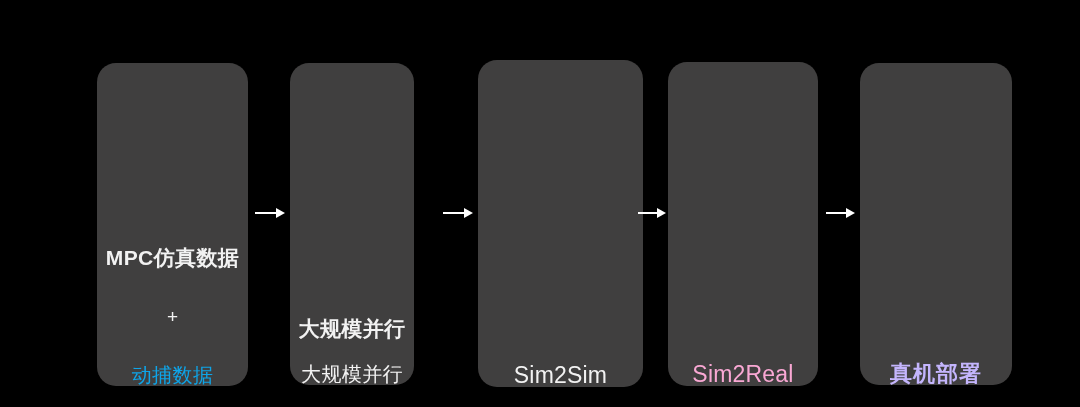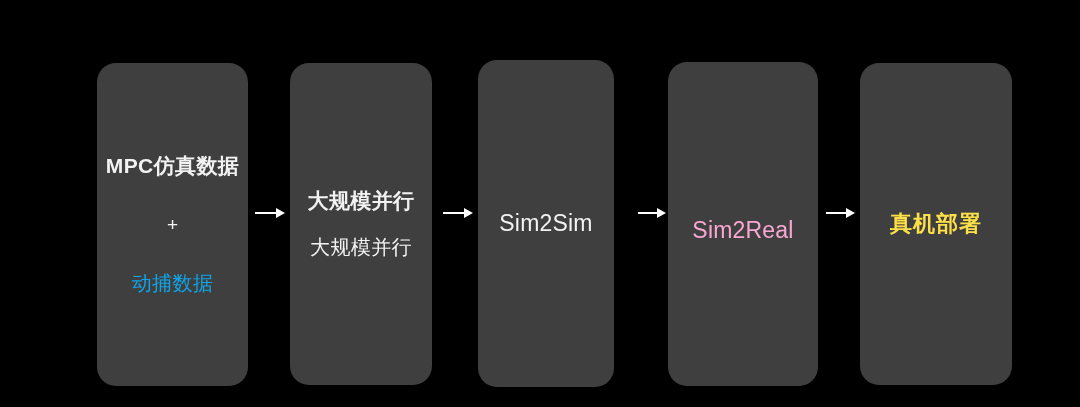--- a/index.html
+++ b/index.html
@@ -18,21 +18,21 @@
     background: #000000;
     overflow: hidden;
   }
   .stage-box {
     position: absolute;
     background: #403f3f;
     border-radius: 19px;
     display: flex;
     flex-direction: column;
     align-items: center;
-    justify-content: center;
+    justify-content: flex-end;
     box-sizing: border-box;
   }
   .stage-lines {
     display: flex;
     flex-direction: column;
     align-items: center;
     justify-content: center;
     width: 100%;
   }
   .line {
@@ -96,43 +96,43 @@
   <div class="stage-box" id="box-1" style="left: 97px; top: 63px; width: 151px; height: 323px; background: rgb(64, 63, 63);">
     <div class="stage-lines">
       <div class="line cn-head bold" style="color: rgb(242, 242, 242);">MPC仿真数据</div>
       <div class="gap-lg"></div>
       <div class="line plus" style="color: rgb(242, 242, 242);">+</div>
       <div class="gap-lg"></div>
       <div class="line cn-sub" style="color: #0ea5e9;">动捕数据</div>
     </div>
   </div>
 
-  <div class="stage-box" id="box-2" style="left: 290px; top: 63px; width: 142px; height: 322px; background: rgb(64, 63, 63);">
+  <div class="stage-box" id="box-2" style="left: 290px; top: 63px; width: 124px; height: 322px; background: rgb(64, 63, 63);">
     <div class="stage-lines">
       <div class="line cn-head bold" style="color: rgb(242, 242, 242);">大规模并行</div>
       <div class="gap-md"></div>
       <div class="line cn-sub" style="color: rgb(242, 242, 242);">大规模并行</div>
     </div>
   </div>
 
-  <div class="stage-box" id="box-3" style="left: 478px; top: 60px; width: 136px; height: 327px; background: rgb(64, 63, 63);">
+  <div class="stage-box" id="box-3" style="left: 478px; top: 60px; width: 165px; height: 327px; background: rgb(64, 63, 63);">
     <div class="stage-lines">
       <div class="line latin" style="color: rgb(242, 242, 242);">Sim2Sim</div>
     </div>
   </div>
 
   <div class="stage-box" id="box-4" style="left: 668px; top: 62px; width: 150px; height: 324px; background: rgb(64, 63, 63);">
     <div class="stage-lines">
       <div class="line latin" style="color: #f9a8d4; margin-top: 12px;">Sim2Real</div>
     </div>
   </div>
 
   <div class="stage-box" id="box-5" style="left: 860px; top: 63px; width: 152px; height: 322px; background: rgb(64, 63, 63);">
     <div class="stage-lines">
-      <div class="line cn-single" style="color: #fde047;">真机部署</div>
+      <div class="line cn-single" style="color: #c4b5fd;">真机部署</div>
     </div>
   </div>
 
   <div class="arrow" id="arrow-1" style="left: 255px; top: 206px; width: 30px;">
     <div class="shaft" style="background: rgb(255, 255, 255);"></div>
     <div class="head" style="border-left-color: rgb(255, 255, 255);"></div>
   </div>
   <div class="arrow" id="arrow-2" style="left: 443px; top: 206px; width: 30px;">
     <div class="shaft" style="background: rgb(255, 255, 255);"></div>
     <div class="head" style="border-left-color: rgb(255, 255, 255);"></div>

